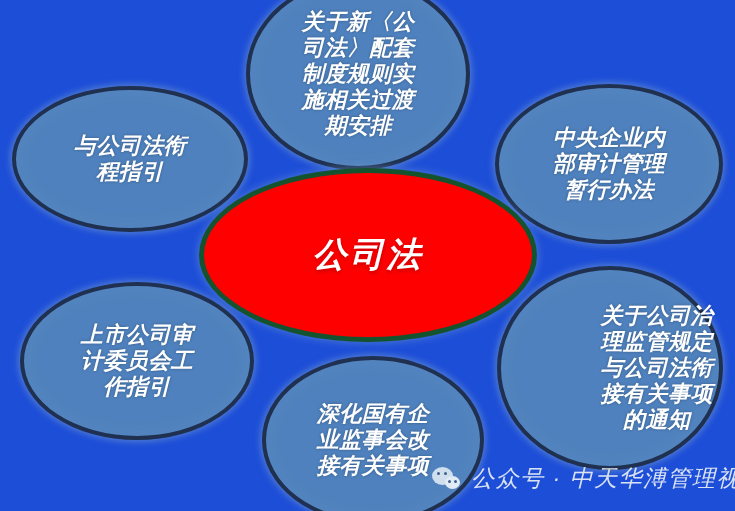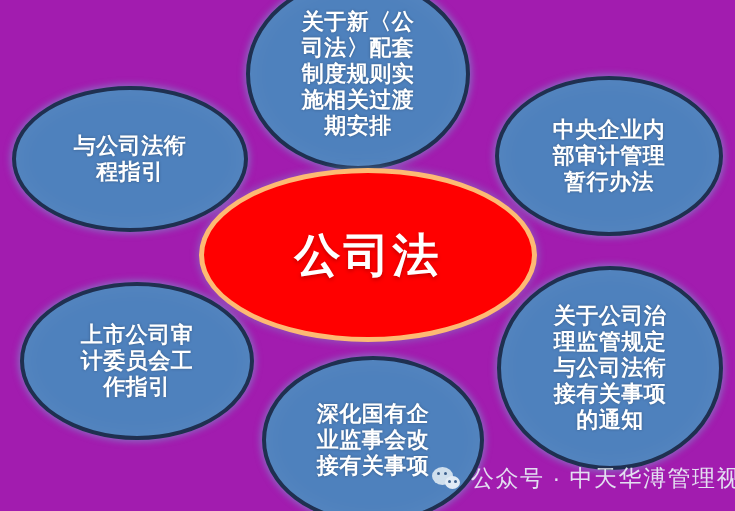--- a/index.html
+++ b/index.html
@@ -7,22 +7,23 @@
     padding: 0;
     background: #000000;
   }
   body {
     font-family: "Liberation Sans", "DejaVu Sans", sans-serif;
   }
   #stage {
     position: relative;
     width: 735px;
     height: 511px;
-    background: #a21caf;
+    background: #1d4ed8;
     overflow: hidden;
+    font-style: italic;
   }
 
   
   .node {
     position: absolute;
     box-sizing: border-box;
     border-radius: 50%;
     display: flex;
     align-items: center;
     justify-content: center;
@@ -38,40 +39,40 @@
     background: #4e81bd;
     border: 4px solid #1f3050;
     box-shadow: 0 0 6px 2px rgba(120,160,205,0.55),
                 inset 0 0 26px rgba(255,255,255,0.06);
     font-size: 22px;
     text-shadow: 0 0 3px rgba(0,0,0,0.30);
   }
 
   .node.core {
     background: #ff0000;
-    border: 5px solid #fdba74;
+    border: 5px solid #14532d;
     box-shadow: 0 0 7px 2px rgba(120,160,205,0.40);
-    font-size: 46px;
+    font-size: 34px;
     letter-spacing: 3px;
     z-index: 5;
     text-shadow: 0 2px 4px rgba(120,0,0,0.45);
     align-items: center;
   }
 
   .node .label {
     display: block;
     padding: 0 6px;
     white-space: pre-line;
   }
 
   
   #node-top-center   { left: 246px; top: -22px;  width: 224px; height: 192px; }
   #node-top-left     { left: 12px;  top: 86px;   width: 236px; height: 146px; }
-  #node-top-right    { left: 495px; top: 76px;   width: 228px; height: 160px; }
-  #node-bottom-right { left: 497px; top: 266px;  width: 226px; height: 204px; }
+  #node-top-right    { left: 495px; top: 84px;   width: 228px; height: 160px; }
+  #node-bottom-right { left: 497px; top: 266px;  width: 226px; height: 204px; justify-content: flex-end; }
   #node-bottom-left  { left: 20px;  top: 282px;  width: 234px; height: 158px; align-items: center; }
   #node-bottom-center{ left: 262px; top: 356px;  width: 222px; height: 168px; }
   #node-core         { left: 199px; top: 168px;  width: 338px; height: 174px; }
 
   
   #watermark {
     position: absolute;
     left: 432px;
     top: 463px;
     display: flex;

